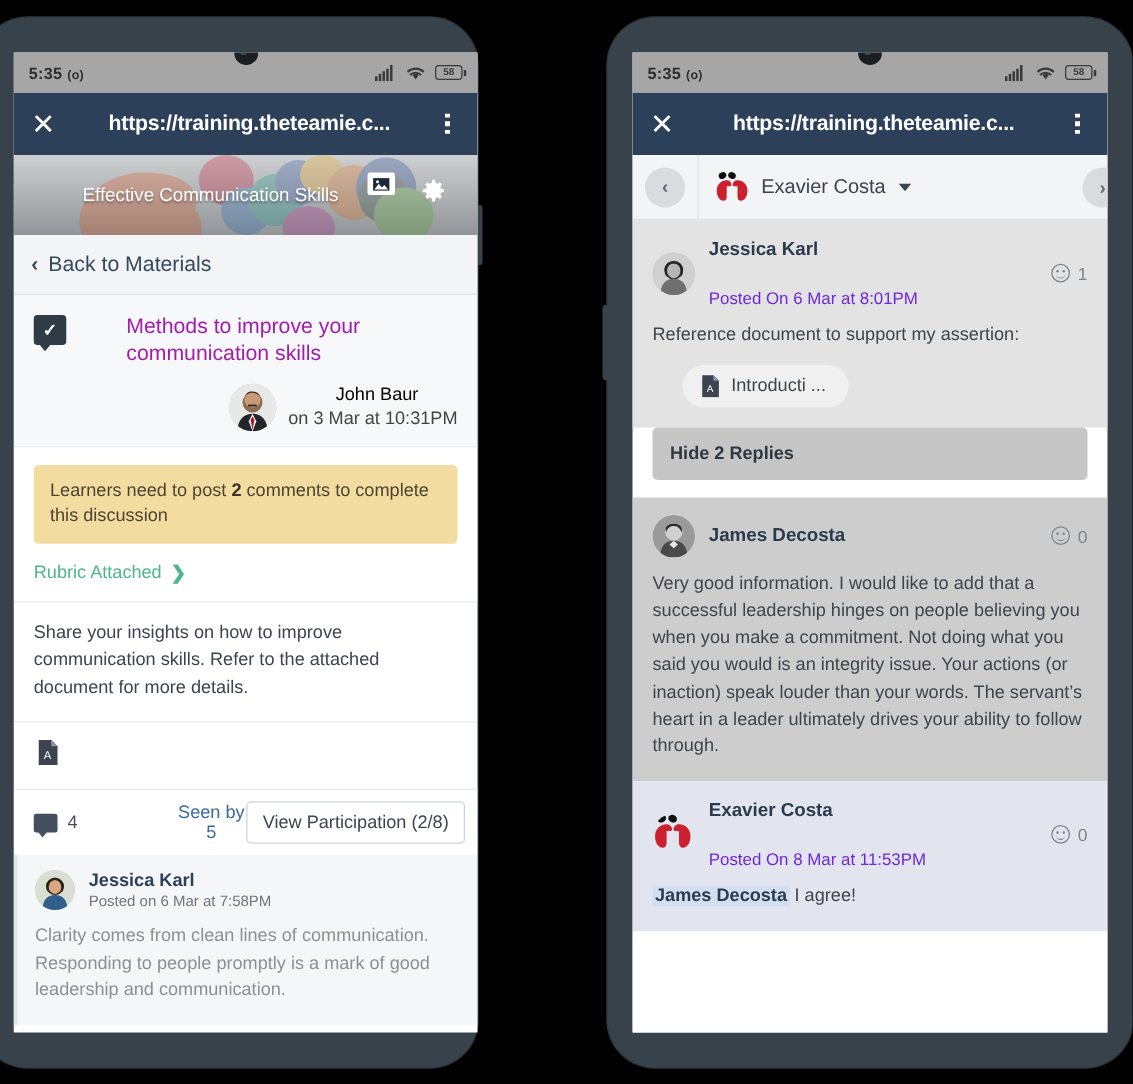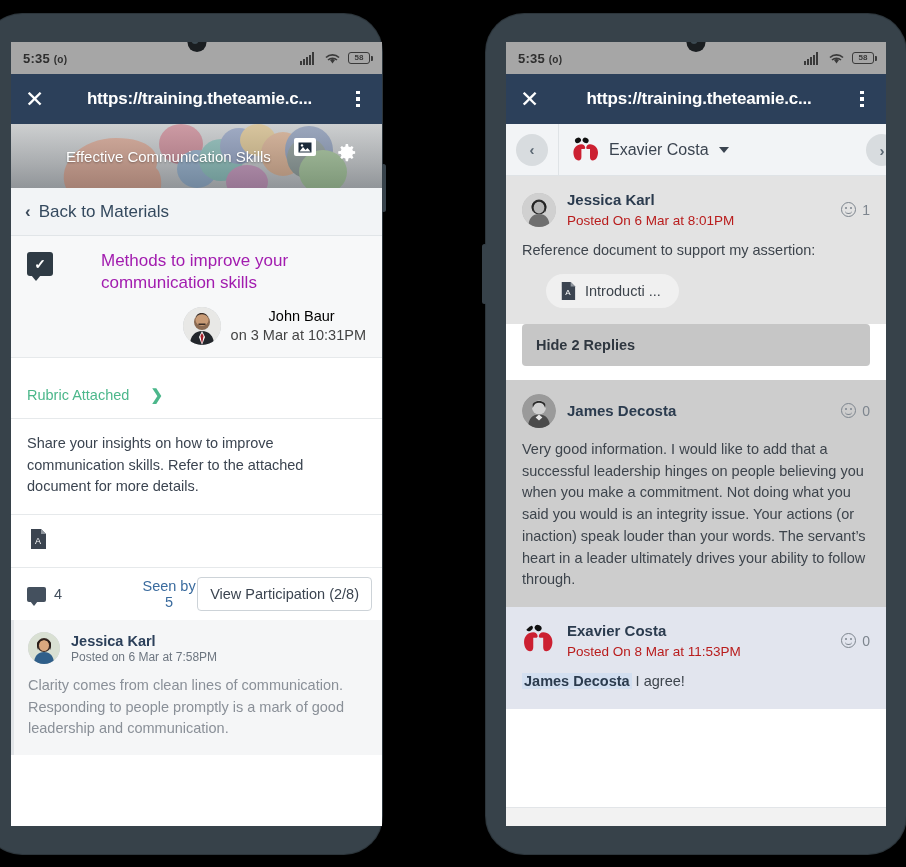--- a/index.html
+++ b/index.html
@@ -103,21 +103,21 @@
   .author-meta { line-height: 1.3; }
   .author-name { font-size: 14.5px; color: #000000; margin-left: 38px; }
   .author-date { font-size: 14.5px; color: #444; }
 
   .section { background: #fff; padding: 14px 16px; }
   .alert {
     background: #f3dca0; color: #4d4332; border-radius: 4px;
     padding: 11px 13px; font-size: 14.5px; line-height: 1.42;
   }
   .alert b { color: #3a3327; }
-  .rubric { margin-top: 14px; color: #4cb78b; font-size: 14.5px; display: flex; align-items: center; gap: 21px; cursor: pointer; text-align: center;}
+  .rubric { margin-top: 14px; color: #4cb78b; font-size: 14.5px; display: flex; align-items: center; gap: 7px; cursor: pointer; text-align: center;}
   .rubric .chev { font-weight: bold; font-size: 15px; }
 
   .divider { height: 1px; background: #e6e9eb; }
 
   .desc { padding: 14px 16px 16px; font-size: 14.5px; color: #3b4450; line-height: 1.5; }
 
   .attach { display: flex; align-items: center; gap: 16px; padding: 14px 16px; }
   .pdf-glyph { width: 22px; text-align:center; flex: none; }
   .attach a { color: #3a6b9e; font-size: 14.5px; text-decoration: none; }
 
@@ -160,21 +160,21 @@
   .caret { width: 0; height: 0; border-left: 5px solid transparent; border-right: 5px solid transparent; border-top: 6px solid #3b4450; }
 
   .post { padding: 14px 16px 16px 16px; }
   .post.root { background: #e3e3e3; }
   .post.reply1 { background: #cdcdcd; }
   .post.reply2 { background: #e2e5ee; }
   .p-head { display: flex; align-items: center; gap: 11px; }
   .p-avatar { width: 34px; height: 34px; border-radius: 50%; overflow: hidden; flex: none; background: #c4c4c4;}
   .p-meta { flex: 1; line-height: 1.3; }
   .p-name { font-size: 15px; font-weight: bold; color: #2b3b4e; }
-  .p-date { font-size: 13.5px; color: #b91c1c; margin-top: 2px;}
+  .p-date { font-size: 13.5px; color: #6d28d9; margin-top: 20px;}
   .p-react { display: flex; align-items: center; gap: 6px; color: #7d858e; font-size: 14px; cursor: pointer;}
   .p-react .smiley { width: 15px; height: 15px; border: 1.4px solid #7d858e; border-radius: 50%; position: relative;}
   .p-react .smiley:before{content:"";position:absolute;width:2px;height:2px;background:#7d858e;border-radius:50%;top:3.5px;left:2.8px;box-shadow:5px 0 0 #7d858e;}
   .p-react .smiley:after{content:"";position:absolute;width:7px;height:3.5px;border-bottom:1.4px solid #7d858e;border-radius:0 0 7px 7px;bottom:2.5px;left:2.6px;}
   .p-body { margin-top: 11px; font-size: 14.5px; color: #3d444c; line-height: 1.5; }
   .p-file {
     margin-top: 12px; margin-left: 24px; display: inline-flex; align-items: center; gap: 9px;
     background: #f0f0f0; border-radius: 17px; padding: 8px 18px 8px 14px;
     font-size: 14.5px; color: #3d444c; cursor: pointer;
   }
@@ -292,20 +292,23 @@
             </svg>
           </div>
           <div class="author-meta">
             <div class="author-name">John Baur</div>
             <div class="author-date">on 3 Mar at 10:31PM</div>
           </div>
         </div>
       </div>
 
       <div class="section">
+        <div class="alert">
+          <span>Learners need to post </span><b>2</b><span> comments to complete this discussion</span>
+        </div>
         <div class="rubric">
           <span>Rubric Attached</span>
           <span class="chev">❯</span>
         </div>
       </div>
 
       <div class="divider"></div>
       <div class="desc">Share your insights on how to improve communication skills. Refer to the attached document for more details.</div>
       <div class="divider"></div>
 

